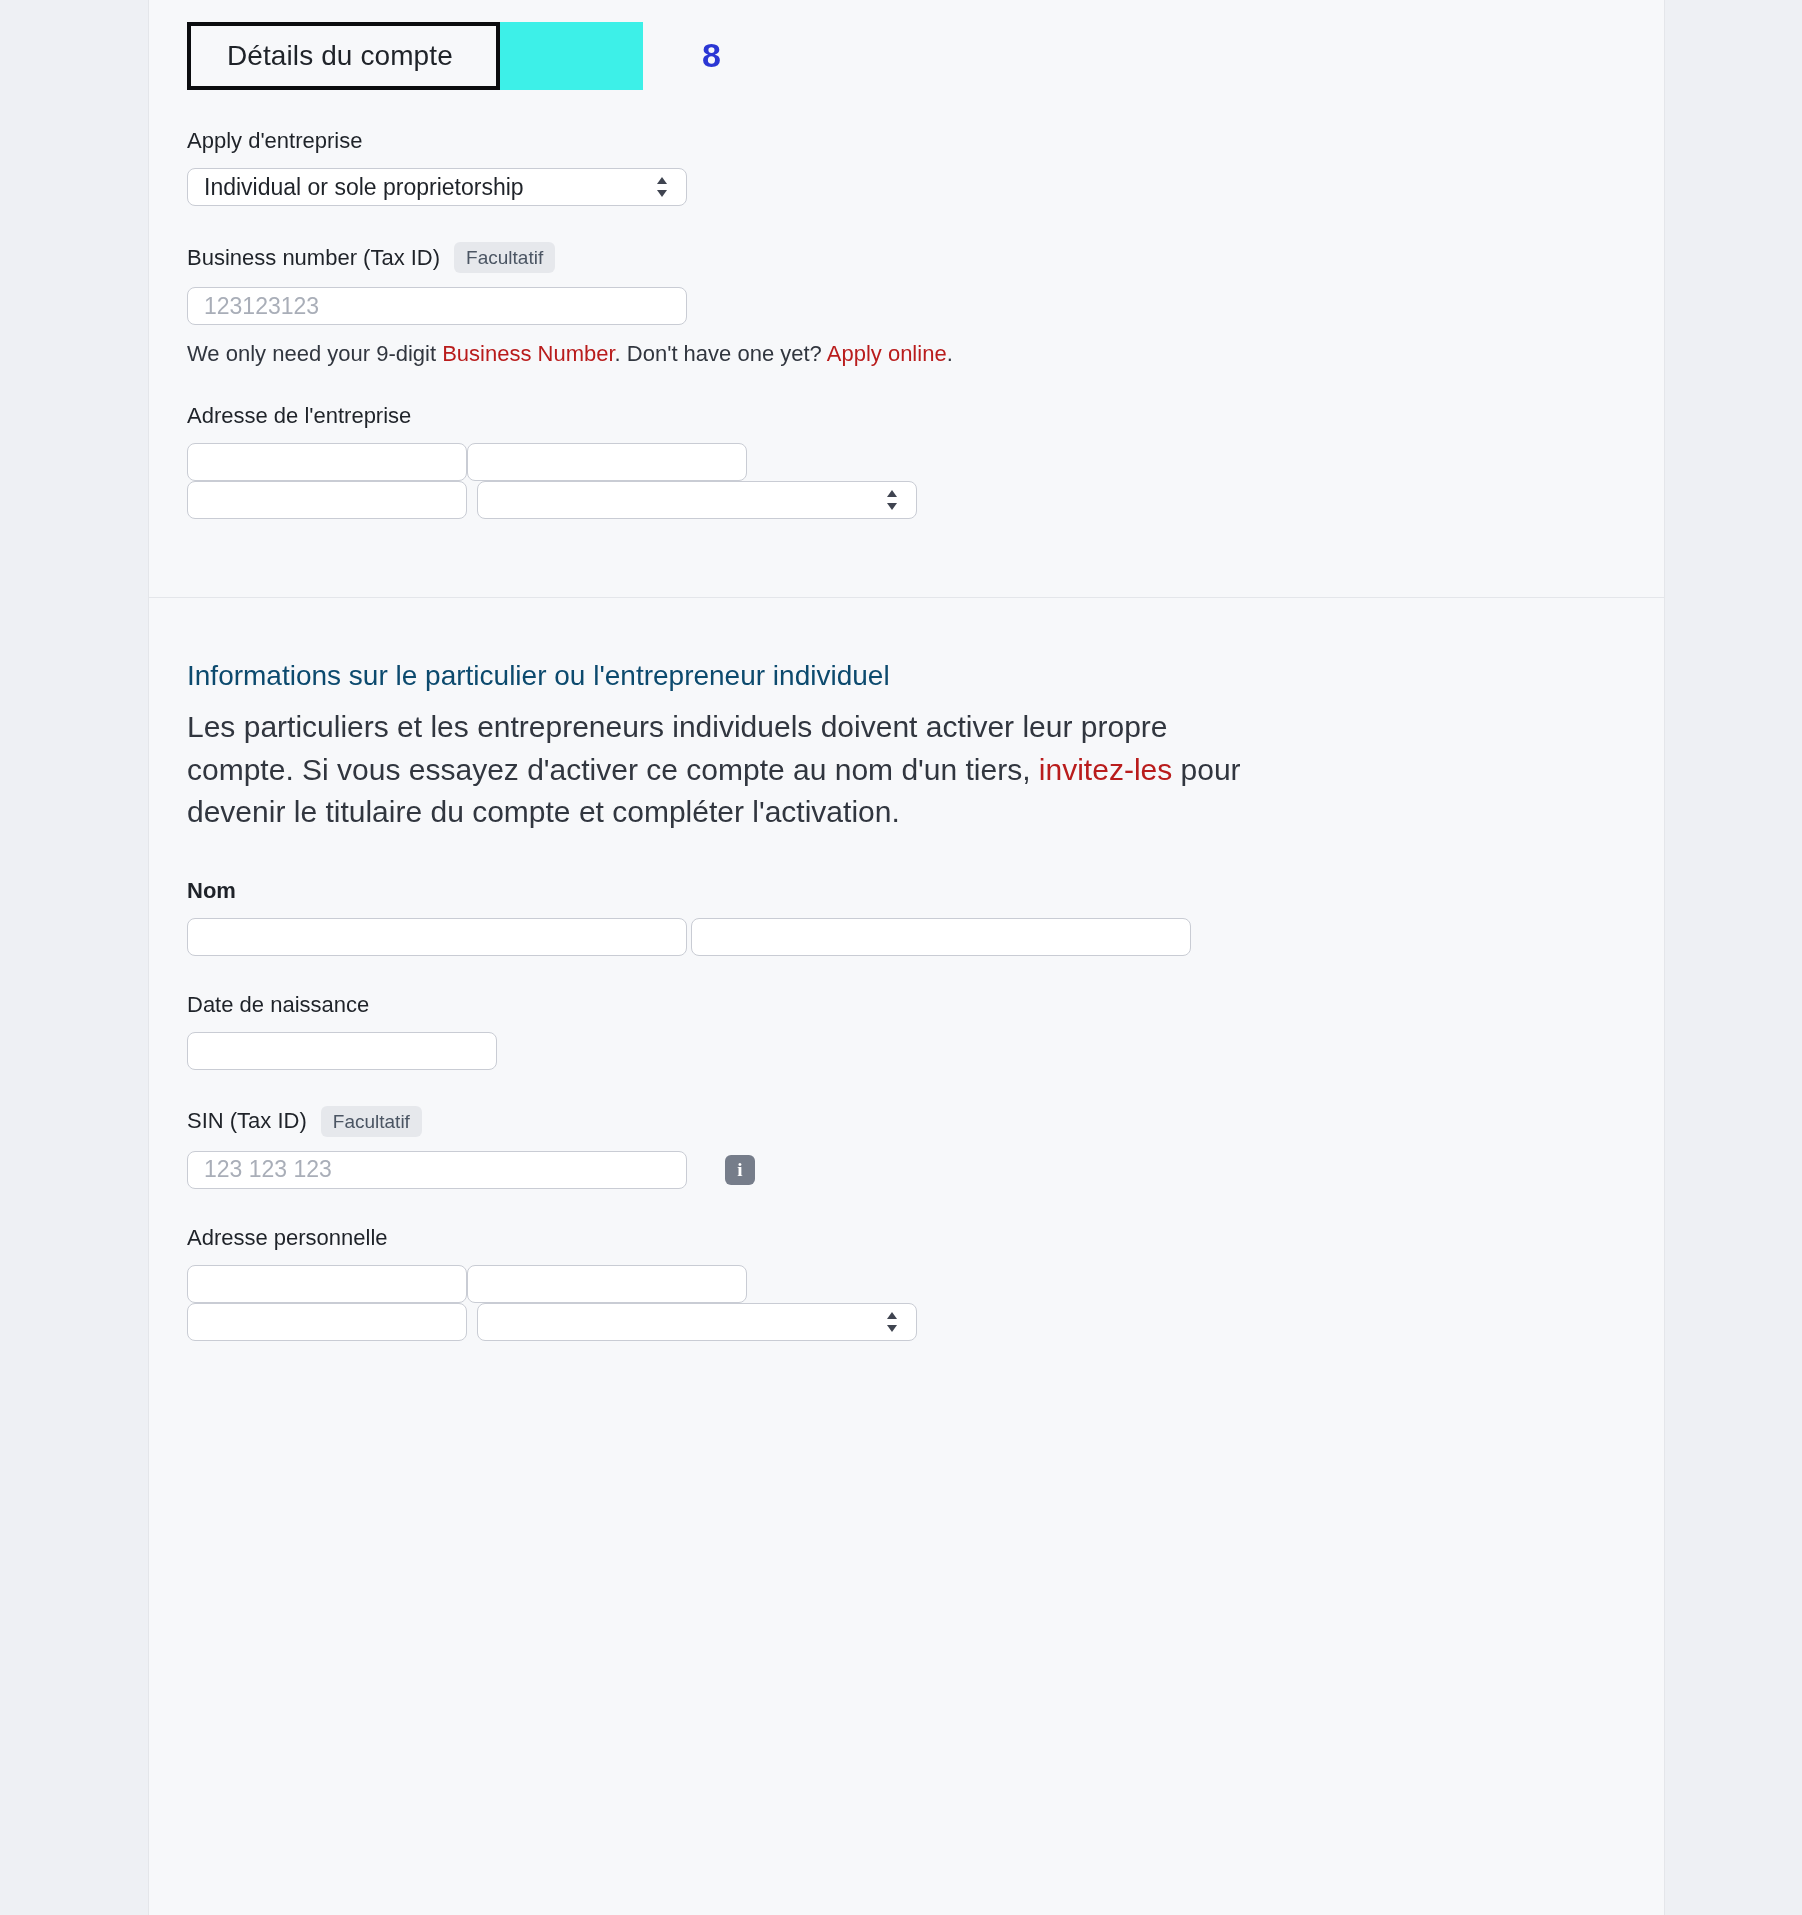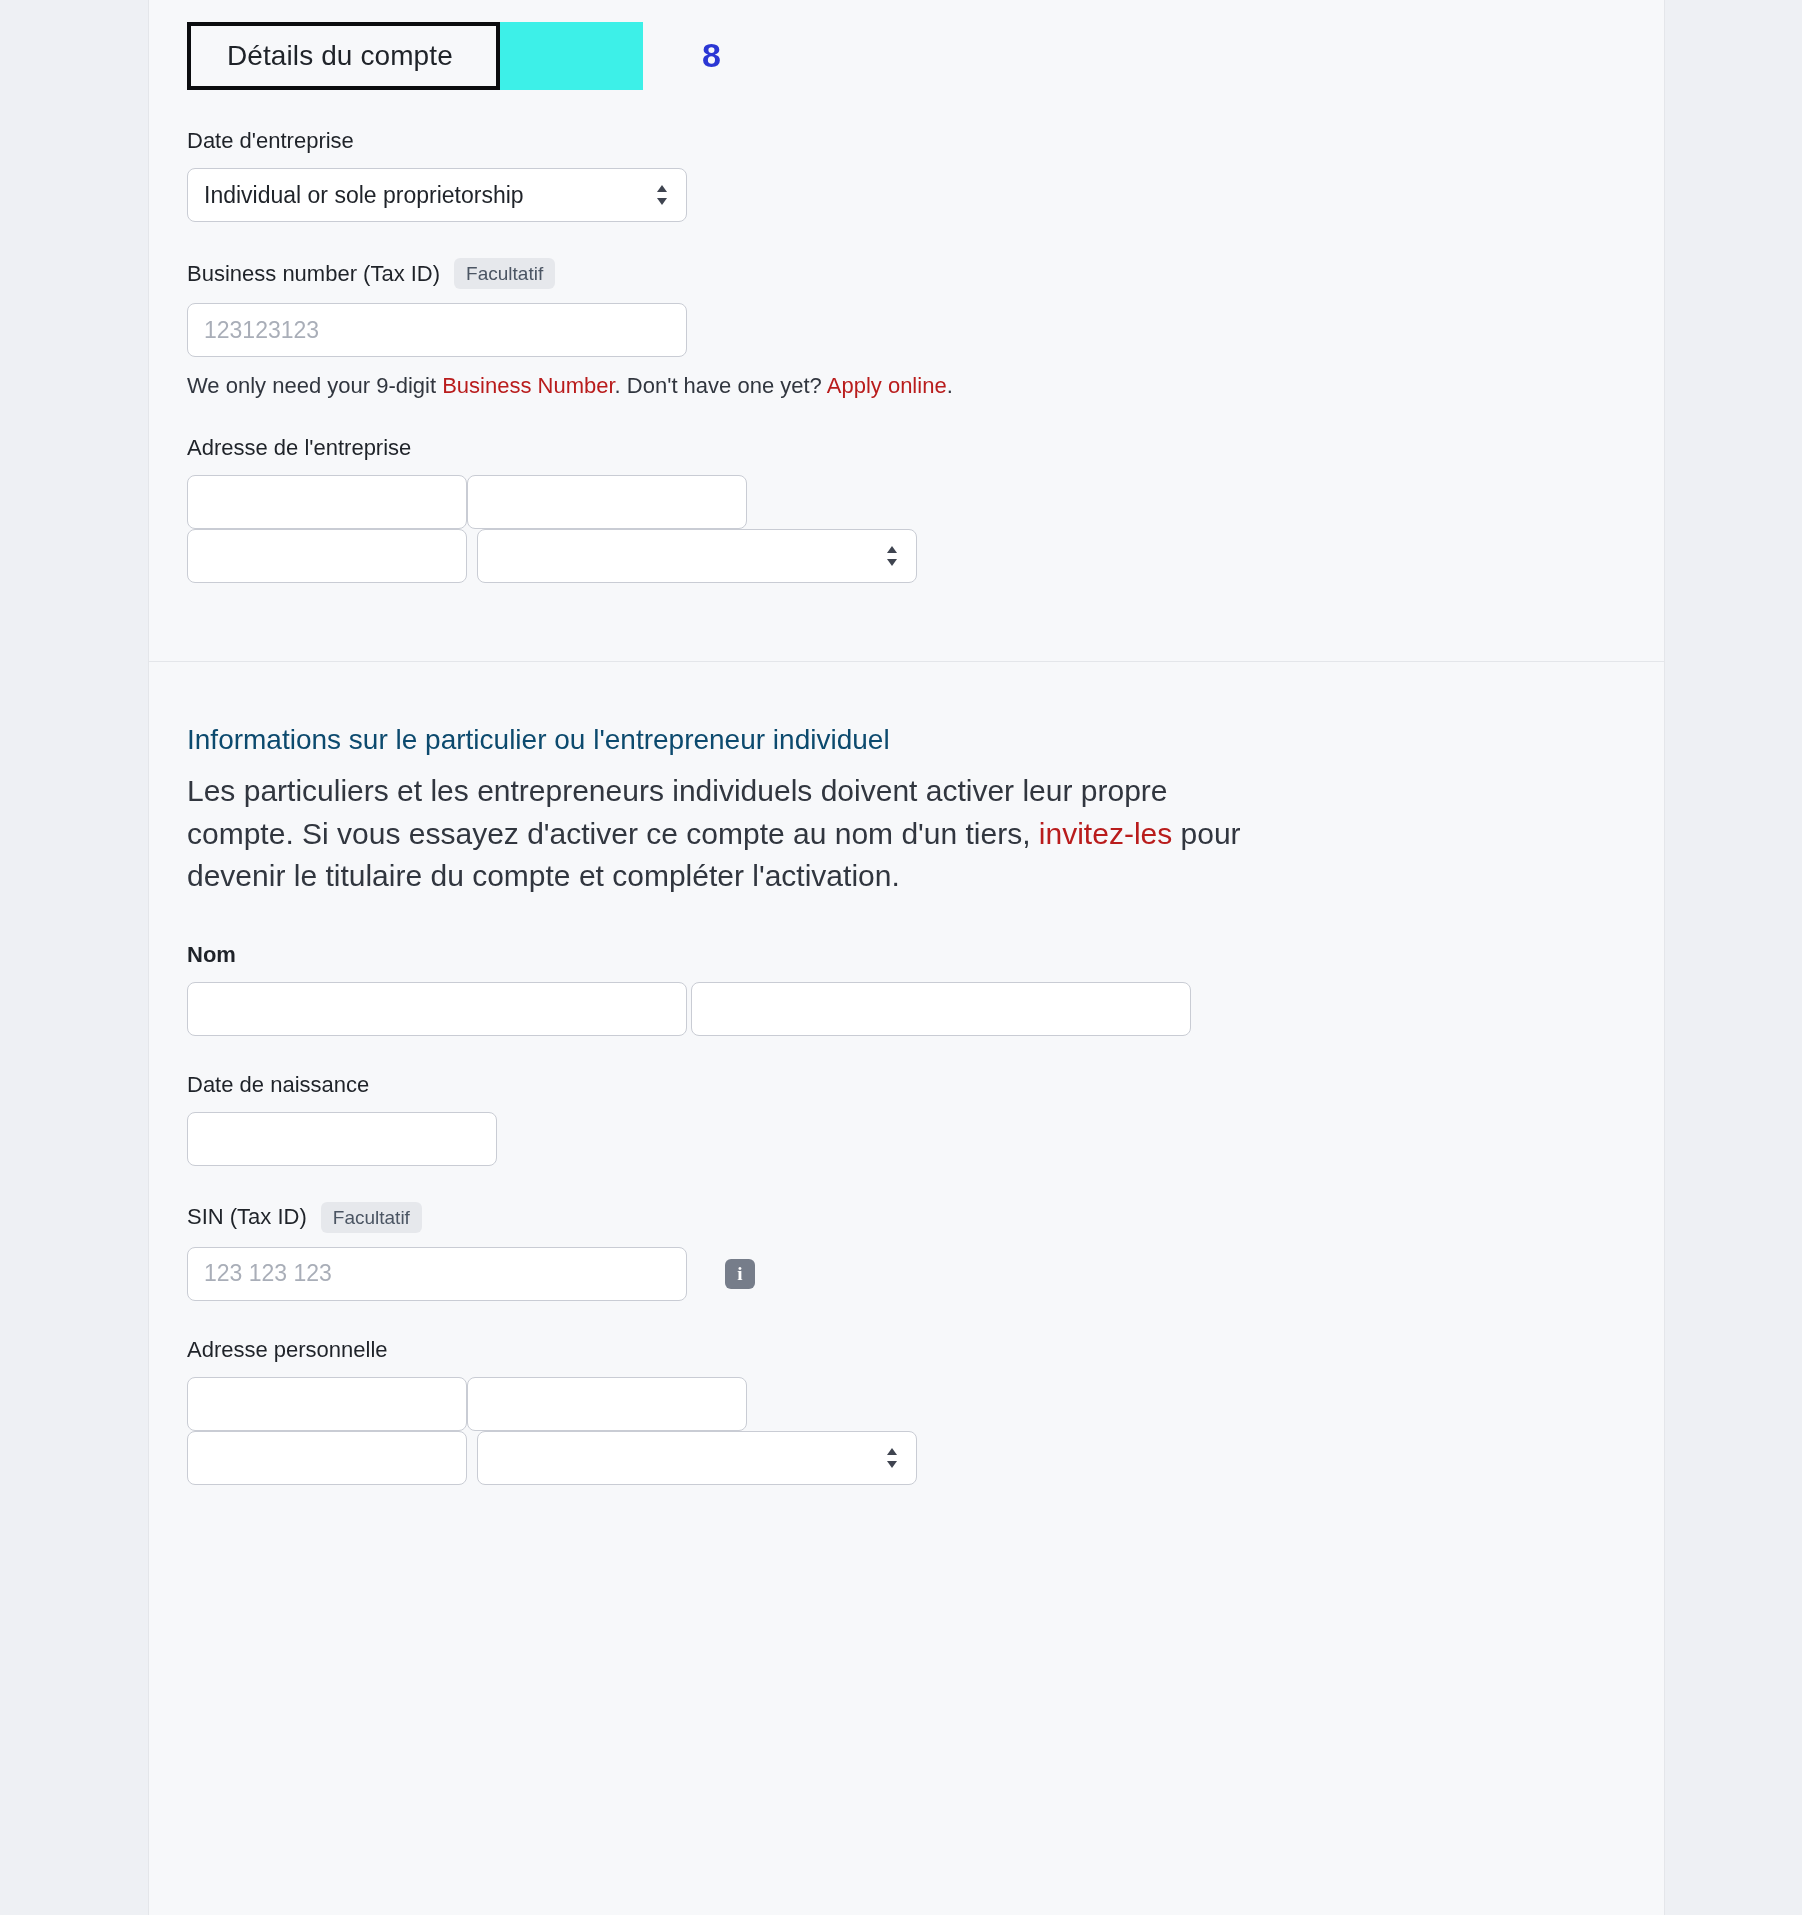--- a/index.html
+++ b/index.html
@@ -103,21 +103,21 @@
     background: #e6e8ec;
     color: #4b5563;
     border-radius: 6px;
     font-size: 19px;
     padding: 6px 12px;
     line-height: 1;
   }
 
   input.txt, .selectbox {
     box-sizing: border-box;
-    height: 54px;
+    height: 38px;
     border: 1px solid #c9ccd4;
     border-radius: 8px;
     background: #ffffff;
     font-size: 23px;
     color: #1f2329;
     padding: 0 16px;
     font-family: "Liberation Sans", sans-serif;
     outline: none;
   }
   input.txt::placeholder { color: #a9aeb8; }
@@ -207,21 +207,21 @@
     <div class="title-box">
       <span class="title-text">Détails du compte</span>
     </div>
     <div class="title-badge">8</div>
   </div>
 
   <div class="section section-top">
     <div class="section-body">
 
       <div class="field-group">
-        <div class="label">Date d'entreprise</div>
+        <div class="label">Apply d'entreprise</div>
         <div class="selectbox w-select-type">
           <span>Individual or sole proprietorship</span>
           <span class="chev">
             <svg width="16" height="26" viewBox="0 0 16 26" aria-hidden="true">
               <path d="M8 3 L13 10 L3 10 Z" fill="#3f4450"></path>
               <path d="M8 23 L13 16 L3 16 Z" fill="#3f4450"></path>
             </svg>
           </span>
         </div>
       </div>

